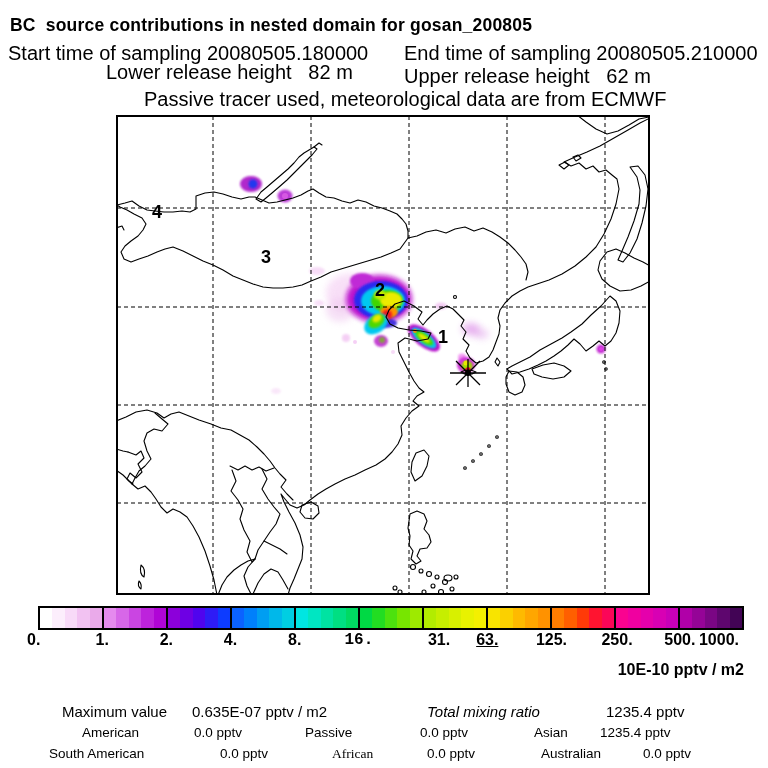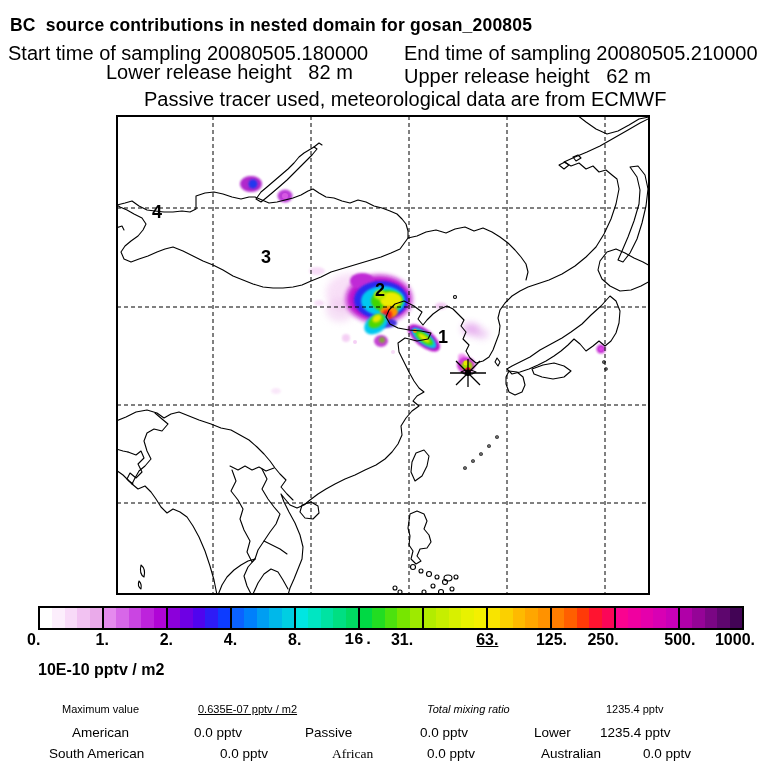--- a/index.html
+++ b/index.html
@@ -14,28 +14,28 @@
   #upper-release{left:404px;top:56px;}
   #tracer-note{left:144px;top:79px;}
   #map-wrap{position:absolute;left:0;top:0;width:768px;height:768px;}
   .region-num{position:absolute;font-size:18px;font-weight:700;line-height:1;}
   
   #colorbar{position:absolute;left:38px;top:606px;width:706px;height:24px;
             border:2px solid #000;display:flex;box-sizing:border-box;}
   .cbseg{flex:1 1 0;height:100%;border-left:2px solid #000;}
   .cbseg:first-child{border-left:none;}
   .cbtick{position:absolute;top:631px;font-size:16px;font-weight:700;}
-  #cbunit{position:absolute;left:38px;top:652px;width:706px;text-align:left;
+  #cbunit{position:absolute;left:38px;top:652px;width:706px;text-align:right;
           font-size:16px;font-weight:700;}
   
-  .stat1{font-size:11px;font-weight:500;top:694px;}
+  .stat1{font-size:15px;font-weight:500;top:694px;}
   .stat2{font-size:13.5px;font-weight:500;}
   .row2{top:716px;} .row3{top:737px;}
-  #max-label{left:62px;} #max-value{left:198px;text-decoration:underline;} #total-label{left:427px;font-style:italic;} #total-value{left:606px;}
-  #r0l{left:72px;} #r0v{left:194px;} #r1l{left:305px;} #r1v{left:420px;} #r2l{left:534px;} #r2v{left:600px;}
+  #max-label{left:62px;} #max-value{left:192px;} #total-label{left:427px;font-style:italic;} #total-value{left:606px;}
+  #r0l{left:82px;} #r0v{left:194px;} #r1l{left:305px;} #r1v{left:420px;} #r2l{left:534px;} #r2v{left:600px;}
   #r3l{left:49px;}  #r3v{left:220px;} #r4l{left:332px;font-family:Liberation Serif, serif;} #r4v{left:427px;} #r5l{left:541px;} #r5v{left:643px;}
 </style>
 </head>
 <body>
 
 <div id="title" class="abs">BC  source contributions in nested domain for gosan_200805</div>
 <div id="start-time" class="abs hline">Start time of sampling 20080505.180000</div>
 <div id="end-time" class="abs hline">End time of sampling 20080505.210000</div>
 <div id="lower-release" class="abs hline">Lower release height   82 m</div>
 <div id="upper-release" class="abs hline">Upper release height   62 m</div>
@@ -218,38 +218,38 @@
     <div class="cbseg" style="background: linear-gradient(to right, rgb(250, 3, 144) 0%, rgb(250, 3, 144) 20%, rgb(240, 0, 160) 20%, rgb(240, 0, 160) 40%, rgb(229, 0, 172) 40%, rgb(229, 0, 172) 60%, rgb(216, 0, 180) 60%, rgb(216, 0, 180) 80%, rgb(201, 0, 184) 80%, rgb(201, 0, 184) 100%);"></div>
     <div class="cbseg" style="background: linear-gradient(to right, rgb(176, 0, 168) 0%, rgb(176, 0, 168) 20%, rgb(149, 4, 151) 20%, rgb(149, 4, 151) 40%, rgb(122, 6, 132) 40%, rgb(122, 6, 132) 60%, rgb(94, 6, 110) 60%, rgb(94, 6, 110) 80%, rgb(66, 4, 85) 80%, rgb(66, 4, 85) 100%);"></div>
   </div>
 <div id="cbticks">
     <span class="cbtick" style="left: 27px;">0.</span>
     <span class="cbtick" style="left: 102.182px; transform: translateX(-50%);">1.</span>
     <span class="cbtick" style="left: 166.364px; transform: translateX(-50%);">2.</span>
     <span class="cbtick" style="left: 230.545px; transform: translateX(-50%);">4.</span>
     <span class="cbtick" style="left: 294.727px; transform: translateX(-50%);">8.</span>
     <span class="cbtick" style="left: 358.909px; transform: translateX(-50%); font-family: Liberation Mono, monospace;">16.</span>
-    <span class="cbtick" style="left: 402px; transform: translateX(-50%);">31.</span>
+    <span class="cbtick" style="left: 439px; transform: translateX(-50%);">31.</span>
     <span class="cbtick" style="left: 487.273px; transform: translateX(-50%); text-decoration: underline;">63.</span>
     <span class="cbtick" style="left: 551.455px; transform: translateX(-50%);">125.</span>
-    <span class="cbtick" style="left: 603px; transform: translateX(-50%);">250.</span>
+    <span class="cbtick" style="left: 617px; transform: translateX(-50%);">250.</span>
     <span class="cbtick" style="left: 679.818px; transform: translateX(-50%);">500.</span>
-    <span class="cbtick" style="left: 733px; transform: translateX(-85%); margin-left: 16px;">1000.</span>
+    <span class="cbtick" style="left: 733px; transform: translateX(-85%);">1000.</span>
   </div>
 <div id="cbunit" class="abs">10E-10 pptv / m2</div>
 
 <span id="max-label" class="abs stat1">Maximum value</span>
 <span id="max-value" class="abs stat1">0.635E-07 pptv / m2</span>
 <span id="total-label" class="abs stat1">Total mixing ratio</span>
 <span id="total-value" class="abs stat1">1235.4 pptv</span>
 
 <span id="r0l" class="abs stat2 row2">American</span>
 <span id="r0v" class="abs stat2 row2">0.0 pptv</span>
 <span id="r1l" class="abs stat2 row2">Passive</span>
 <span id="r1v" class="abs stat2 row2">0.0 pptv</span>
-<span id="r2l" class="abs stat2 row2">Lower</span>
+<span id="r2l" class="abs stat2 row2">Asian</span>
 <span id="r2v" class="abs stat2 row2">1235.4 pptv</span>
 <span id="r3l" class="abs stat2 row3">South American</span>
 <span id="r3v" class="abs stat2 row3">0.0 pptv</span>
 <span id="r4l" class="abs stat2 row3">African</span>
 <span id="r4v" class="abs stat2 row3">0.0 pptv</span>
 <span id="r5l" class="abs stat2 row3">Australian</span>
 <span id="r5v" class="abs stat2 row3">0.0 pptv</span>
 
 </body></html>

